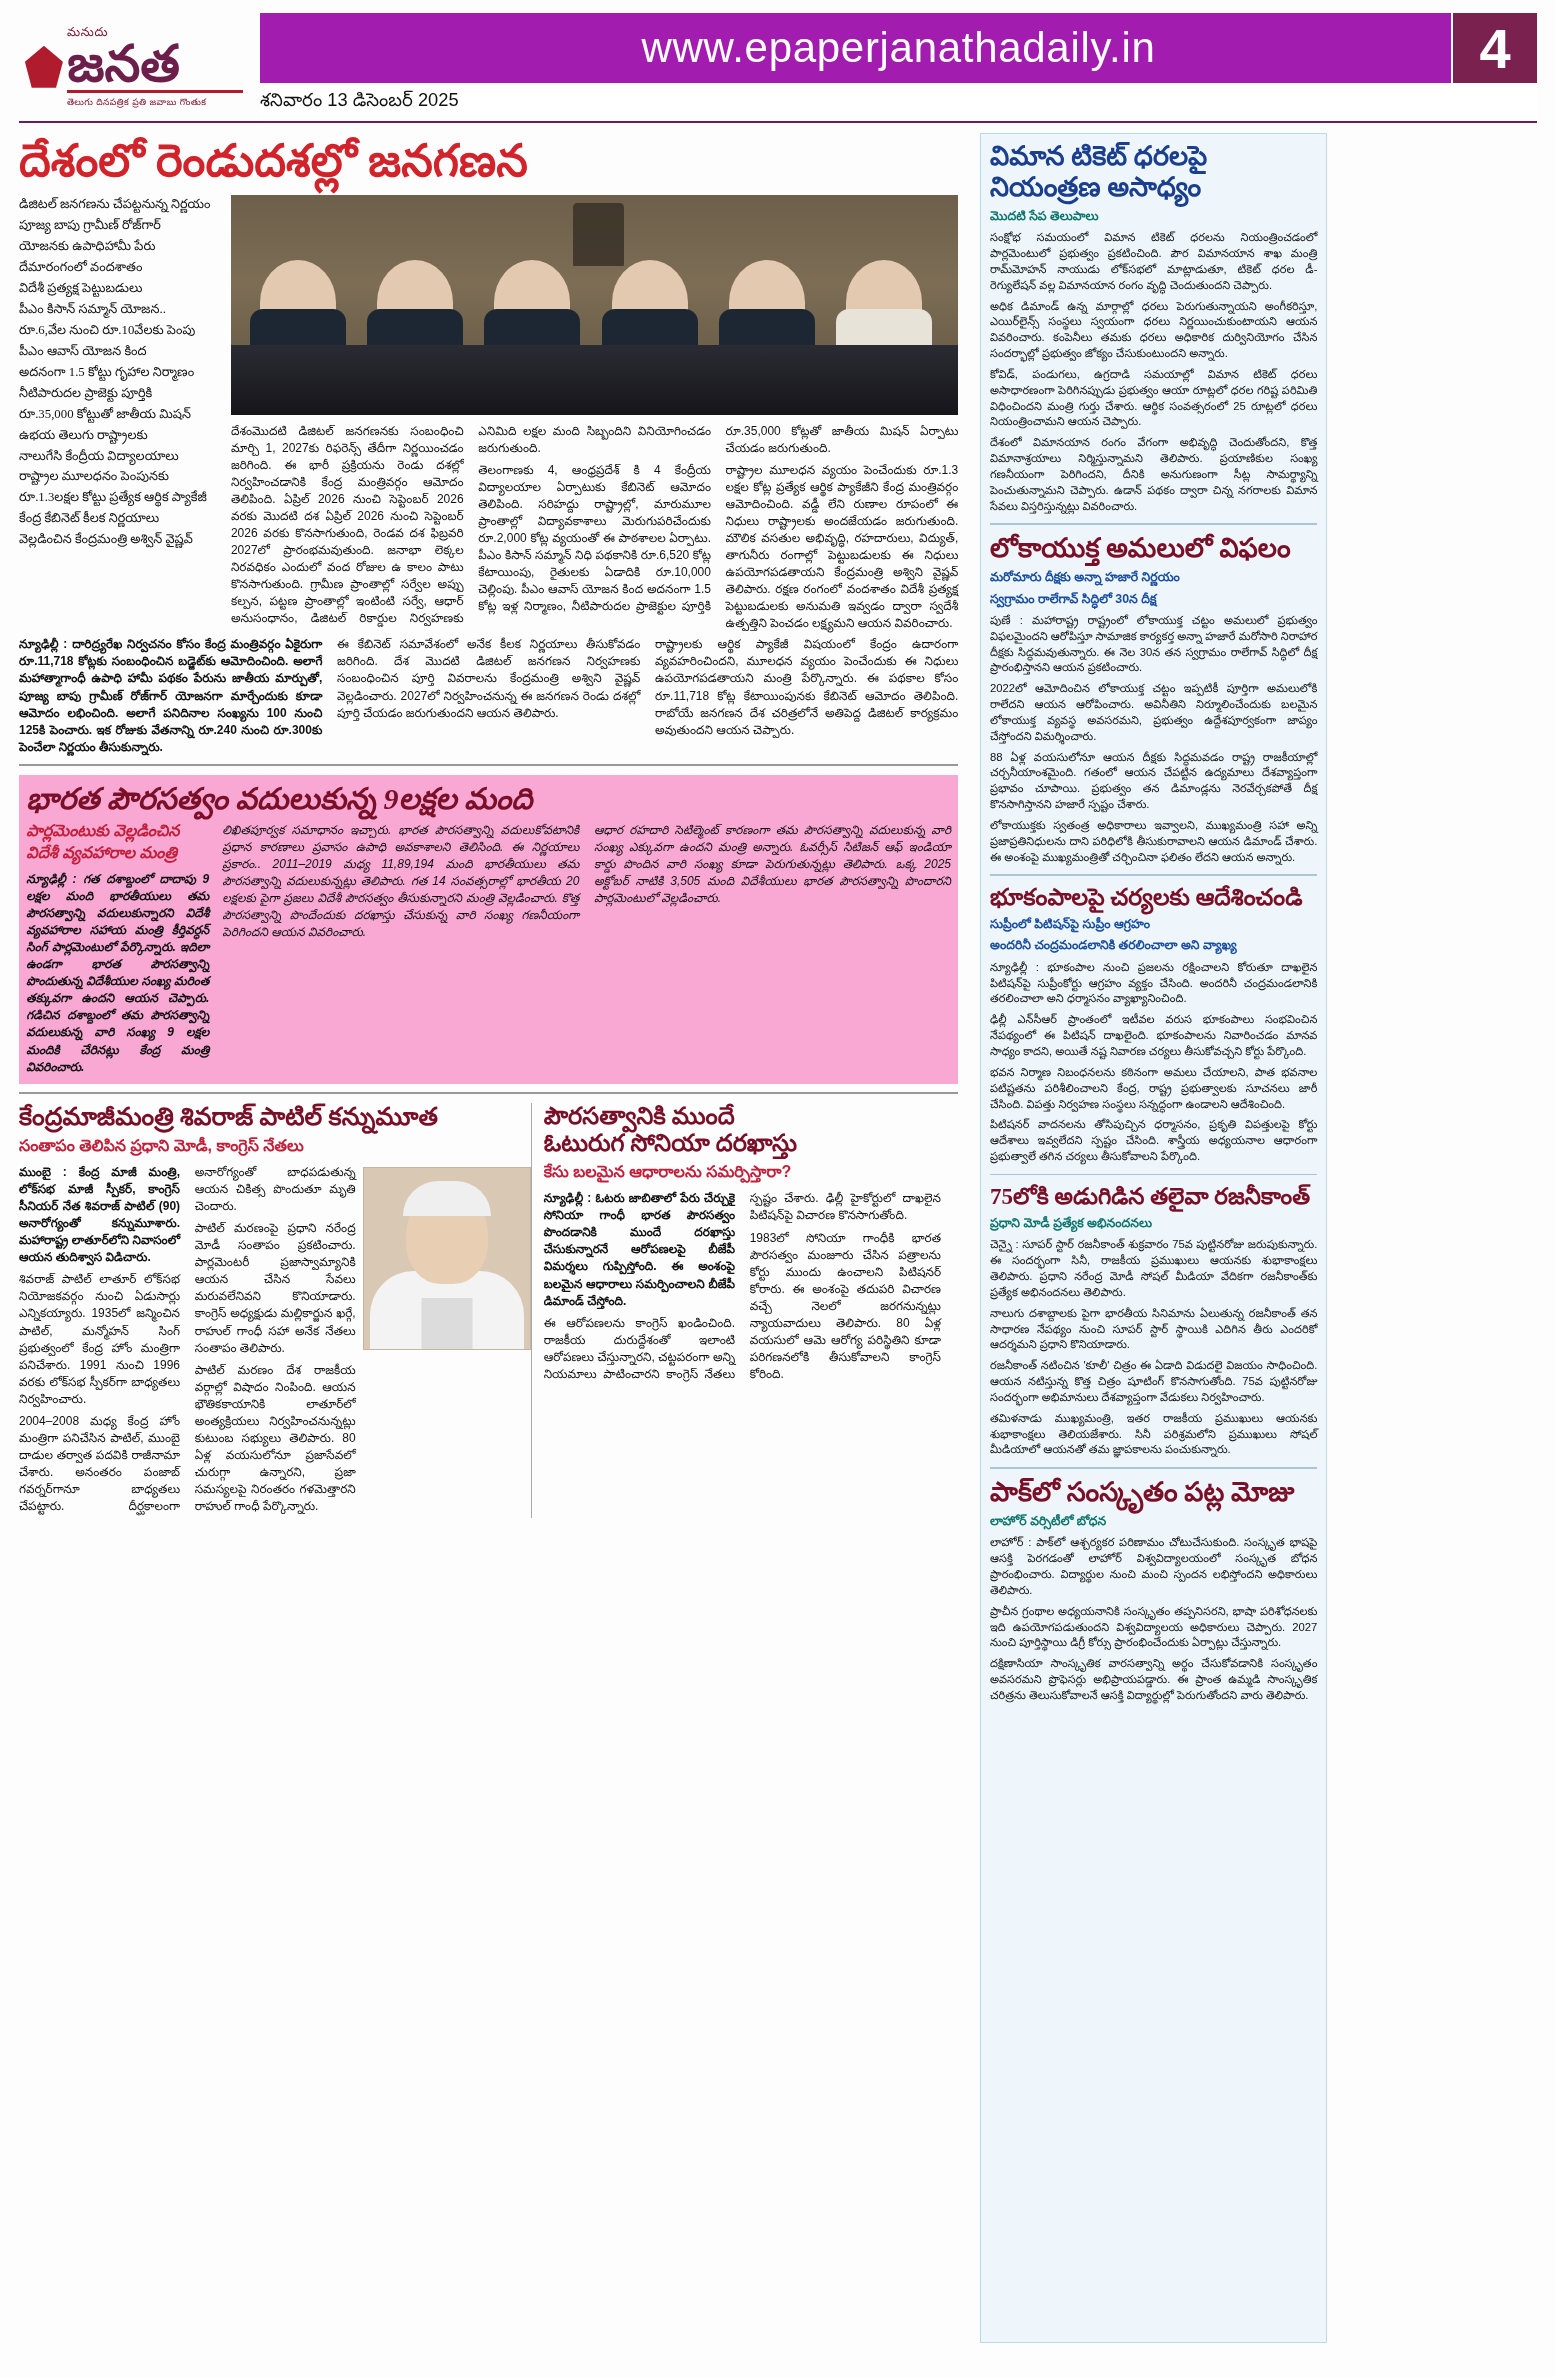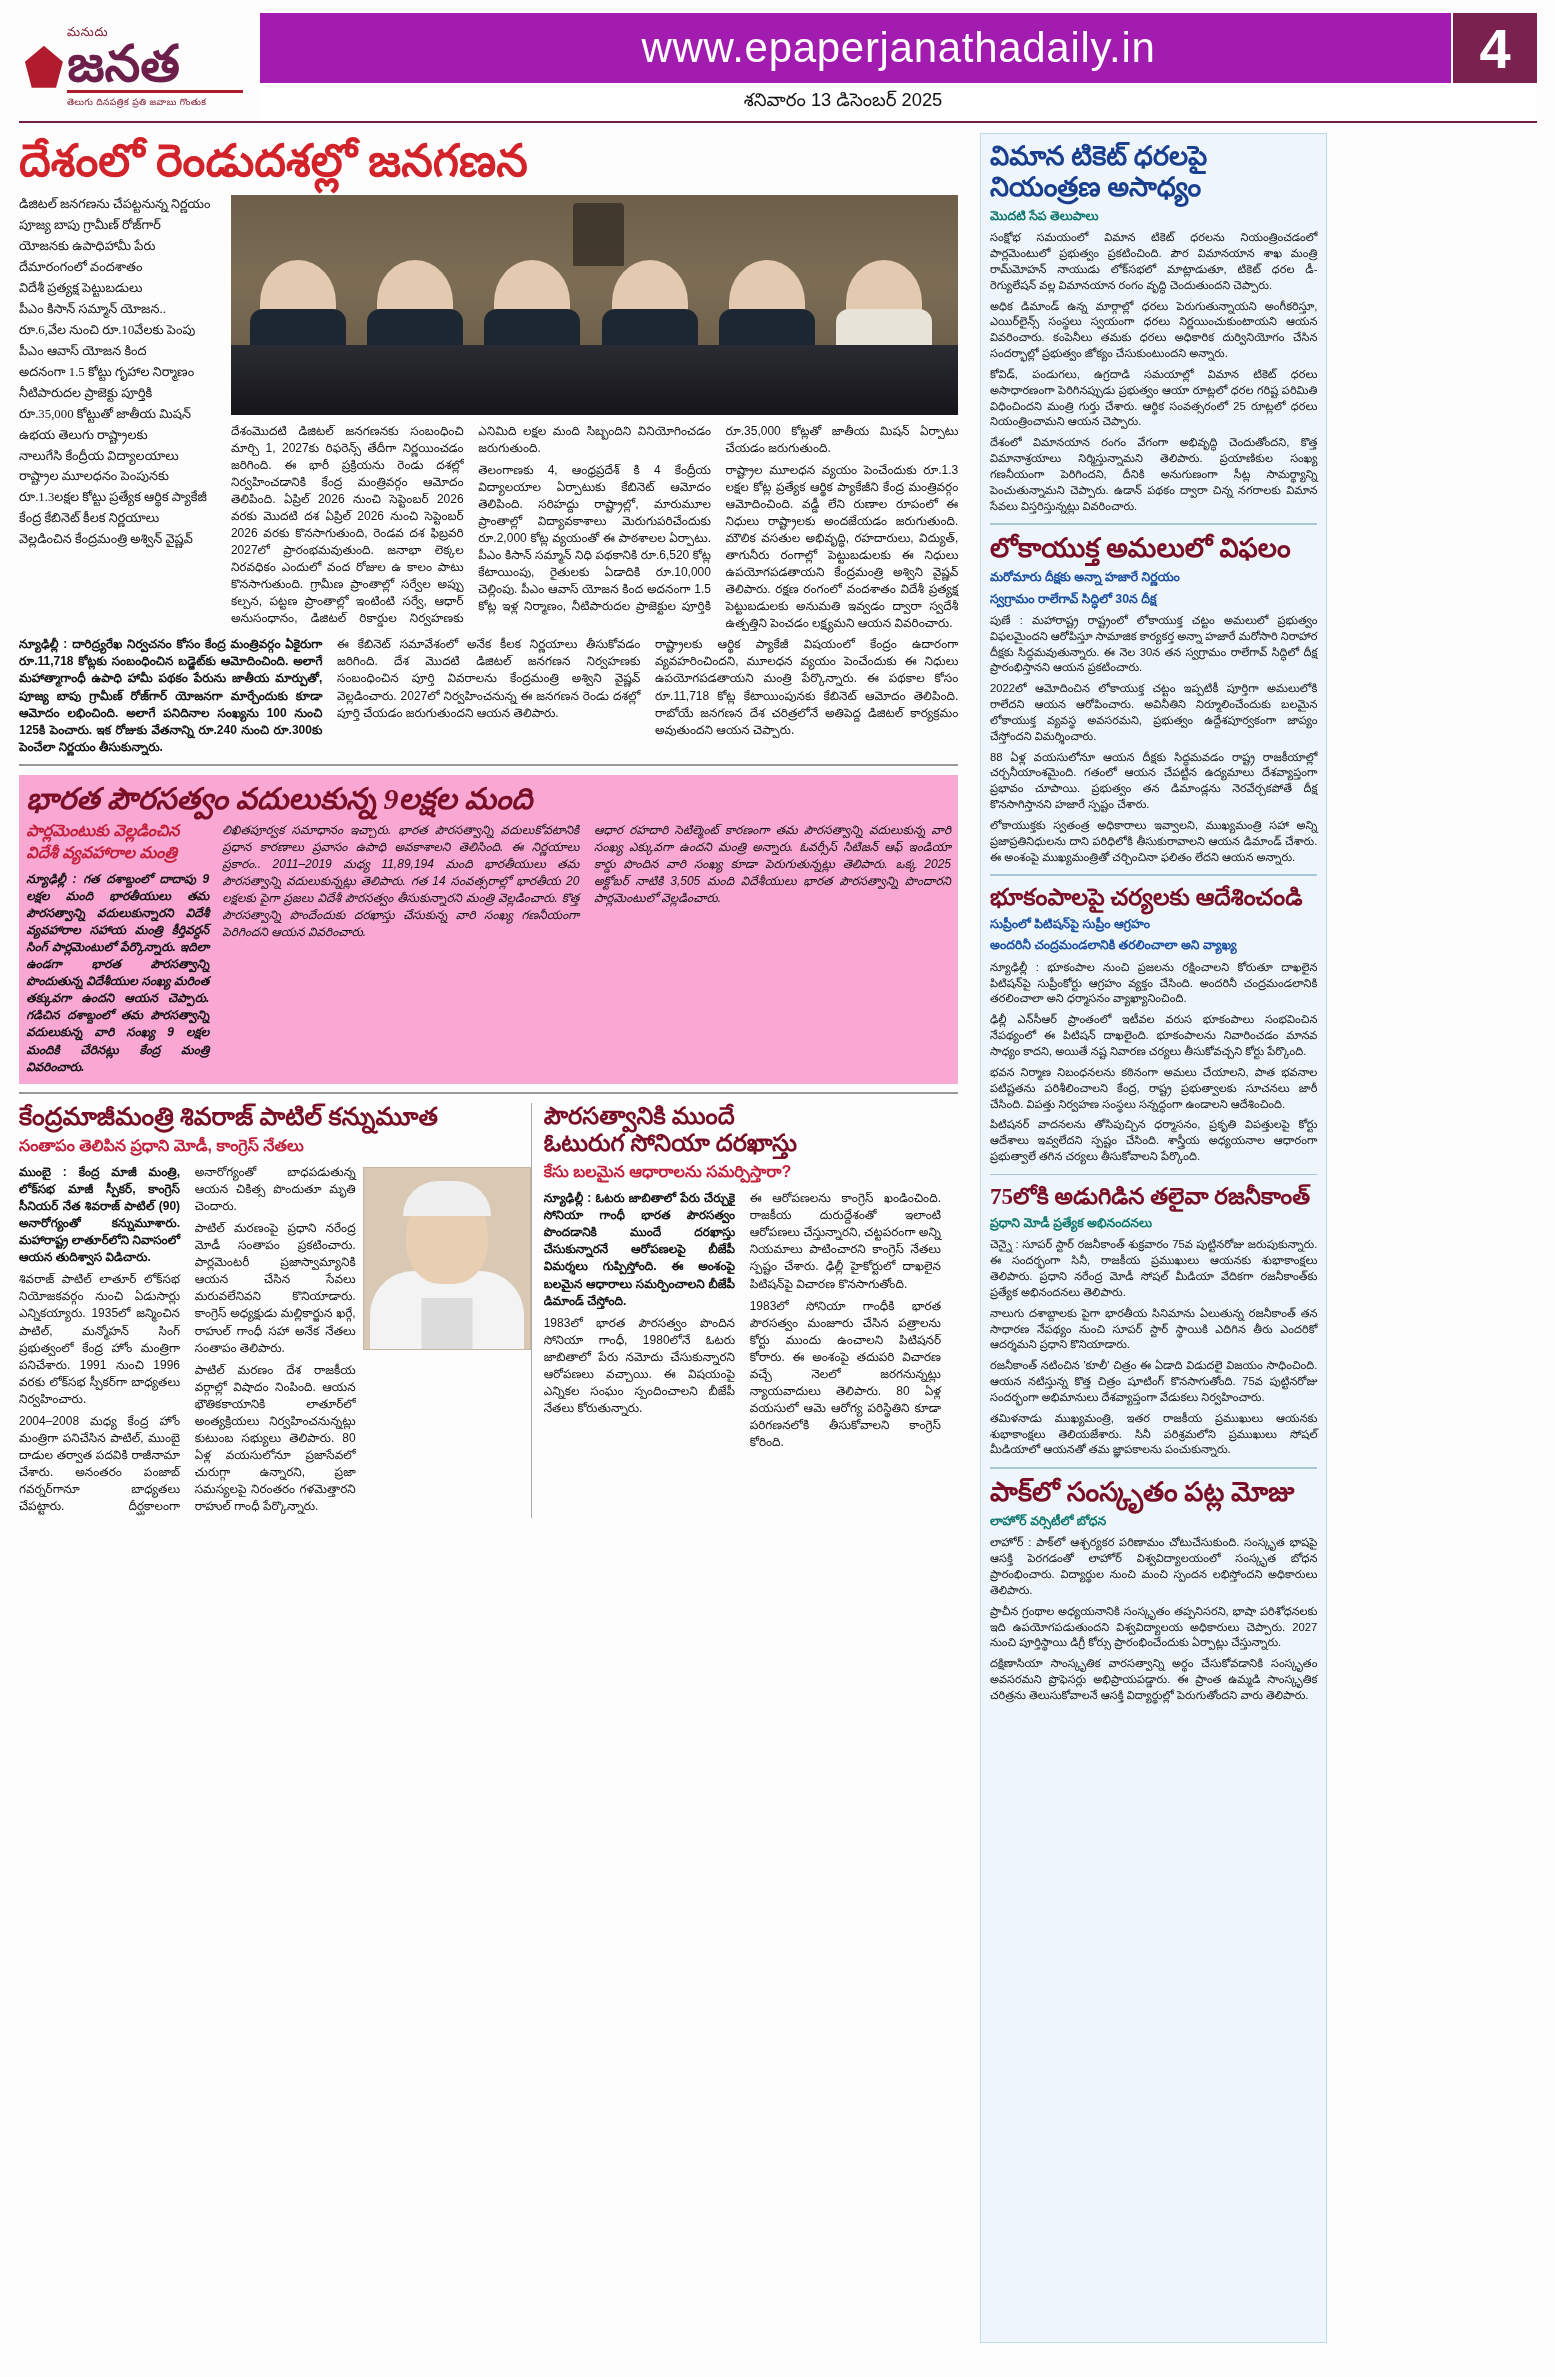--- a/index.html
+++ b/index.html
@@ -72,21 +72,21 @@
     background:#7a2150;
     display:flex; align-items:center; justify-content:center;
     border-left:2.2px solid #ffffff;
   }
   .page-num {
     color:#ffffff; font-size:56px; font-weight:bold;
   }
   .date-bar {
     height:38px;
     background:#ffffff;
-    display:flex; align-items:center; justify-content:center;
+    display:flex; align-items:center; justify-content:flex-start;
     padding-right:111px;
   }
   .date-text { font-size:18.3px; color:#111; }
 
   
   .body-grid {
     display:flex;
     margin-top:10.2px;
     height:2210px;
   }
@@ -333,21 +333,20 @@
             <p>పాటిల్ మరణం దేశ రాజకీయ వర్గాల్లో విషాదం నింపింది. ఆయన భౌతికకాయానికి లాతూర్‌లో అంత్యక్రియలు నిర్వహించనున్నట్లు కుటుంబ సభ్యులు తెలిపారు. 80 ఏళ్ల వయసులోనూ ప్రజాసేవలో చురుగ్గా ఉన్నారని, ప్రజా సమస్యలపై నిరంతరం గళమెత్తారని రాహుల్ గాంధీ పేర్కొన్నారు.</p>
           </div>
         </div>
 
         <div class="bottom-right">
           <h2 class="sec maroon" style="font-size:24px; white-space:pre-line;">పౌరసత్వానికి ముందే
 ఓటురుగ సోనియా దరఖాస్తు</h2>
           <h3 class="sub">కేసు బలమైన ఆధారాలను సమర్పిస్తారా?</h3>
           <div class="body-text cols2">
             <p class="byline">న్యూఢిల్లీ : ఓటరు జాబితాలో పేరు చేర్చుకై సోనియా గాంధీ భారత పౌరసత్వం పొందడానికి ముందే దరఖాస్తు చేసుకున్నారనే ఆరోపణలపై బీజేపీ విమర్శలు గుప్పిస్తోంది. ఈ అంశంపై బలమైన ఆధారాలు సమర్పించాలని బీజేపీ డిమాండ్ చేస్తోంది.</p>
-            <p>1983లో భారత పౌరసత్వం పొందిన సోనియా గాంధీ, 1980లోనే ఓటరు జాబితాలో పేరు నమోదు చేసుకున్నారని ఆరోపణలు వచ్చాయి. ఈ విషయంపై ఎన్నికల సంఘం స్పందించాలని బీజేపీ నేతలు కోరుతున్నారు.</p>
             <p>ఈ ఆరోపణలను కాంగ్రెస్ ఖండించింది. రాజకీయ దురుద్దేశంతో ఇలాంటి ఆరోపణలు చేస్తున్నారని, చట్టపరంగా అన్ని నియమాలు పాటించారని కాంగ్రెస్ నేతలు స్పష్టం చేశారు. ఢిల్లీ హైకోర్టులో దాఖలైన పిటిషన్‌పై విచారణ కొనసాగుతోంది.</p>
             <p>1983లో సోనియా గాంధీకి భారత పౌరసత్వం మంజూరు చేసిన పత్రాలను కోర్టు ముందు ఉంచాలని పిటిషనర్ కోరారు. ఈ అంశంపై తదుపరి విచారణ వచ్చే నెలలో జరగనున్నట్లు న్యాయవాదులు తెలిపారు. 80 ఏళ్ల వయసులో ఆమె ఆరోగ్య పరిస్థితిని కూడా పరిగణనలోకి తీసుకోవాలని కాంగ్రెస్ కోరింది.</p>
           </div>
         </div>
       </div>
 
     </div>
 
     <div class="right-col">
 

